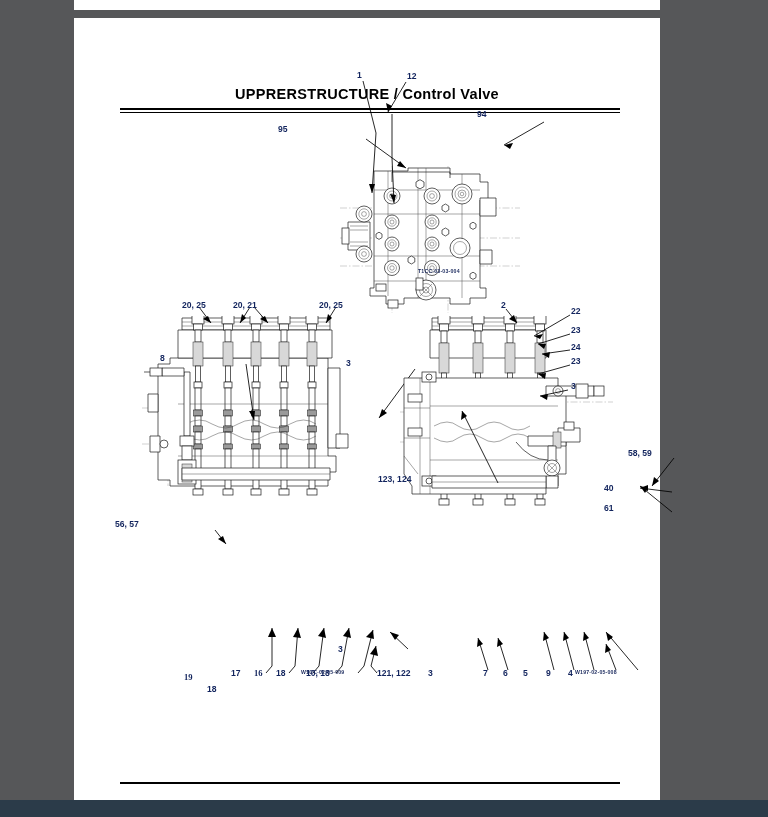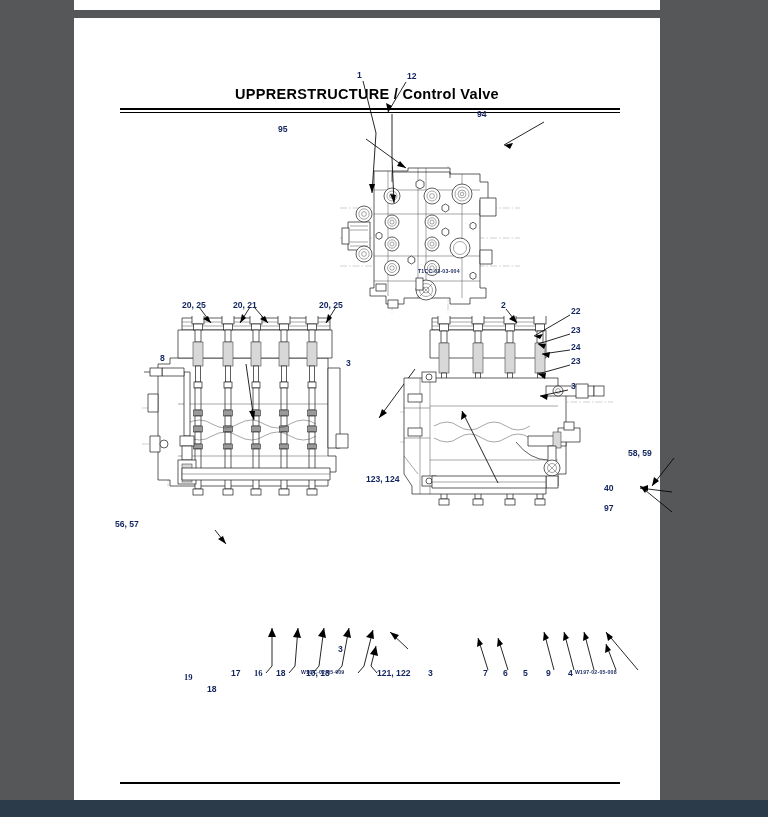--- a/index.html
+++ b/index.html
@@ -616,25 +616,25 @@
 
       <path class="ldr" d="M564,652 L532,614"></path>
       <polygon class="arrowfill" points="532,614 534,623 539,619"></polygon>
     </svg>
 
     <div class="lbl" style="left:427px; top:283px;">2</div>
     <div class="lbl" style="left:497px; top:289px;">22</div>
     <div class="lbl" style="left:497px; top:308px;">23</div>
     <div class="lbl" style="left:497px; top:325px;">24</div>
     <div class="lbl" style="left:497px; top:339px;">23</div>
-    <div class="lbl" style="left:292px; top:457px;">123, 124</div>
+    <div class="lbl" style="left:304px; top:457px;">123, 124</div>
     <div class="lbl" style="left:497px; top:364px;">3</div>
     <div class="lbl" style="left:524px; top:431px;padding-left:30px;">58, 59</div>
     <div class="lbl" style="left:530px; top:466px;">40</div>
-    <div class="lbl" style="left:530px; top:486px;">97</div>
+    <div class="lbl" style="left:530px; top:486px;">61</div>
     <div class="lbl" style="left:303px; top:651px;">121, 122</div>
     <div class="lbl" style="left:354px; top:651px;">3</div>
     <div class="lbl" style="left:409px; top:651px;">7</div>
     <div class="lbl" style="left:429px; top:651px;">6</div>
     <div class="lbl" style="left:449px; top:651px;">5</div>
     <div class="lbl" style="left:472px; top:651px;">9</div>
     <div class="lbl" style="left:494px; top:651px;">4</div>
 
     <div class="code" style="left:501px; top:651px;">W197-02-05-008</div>
 

